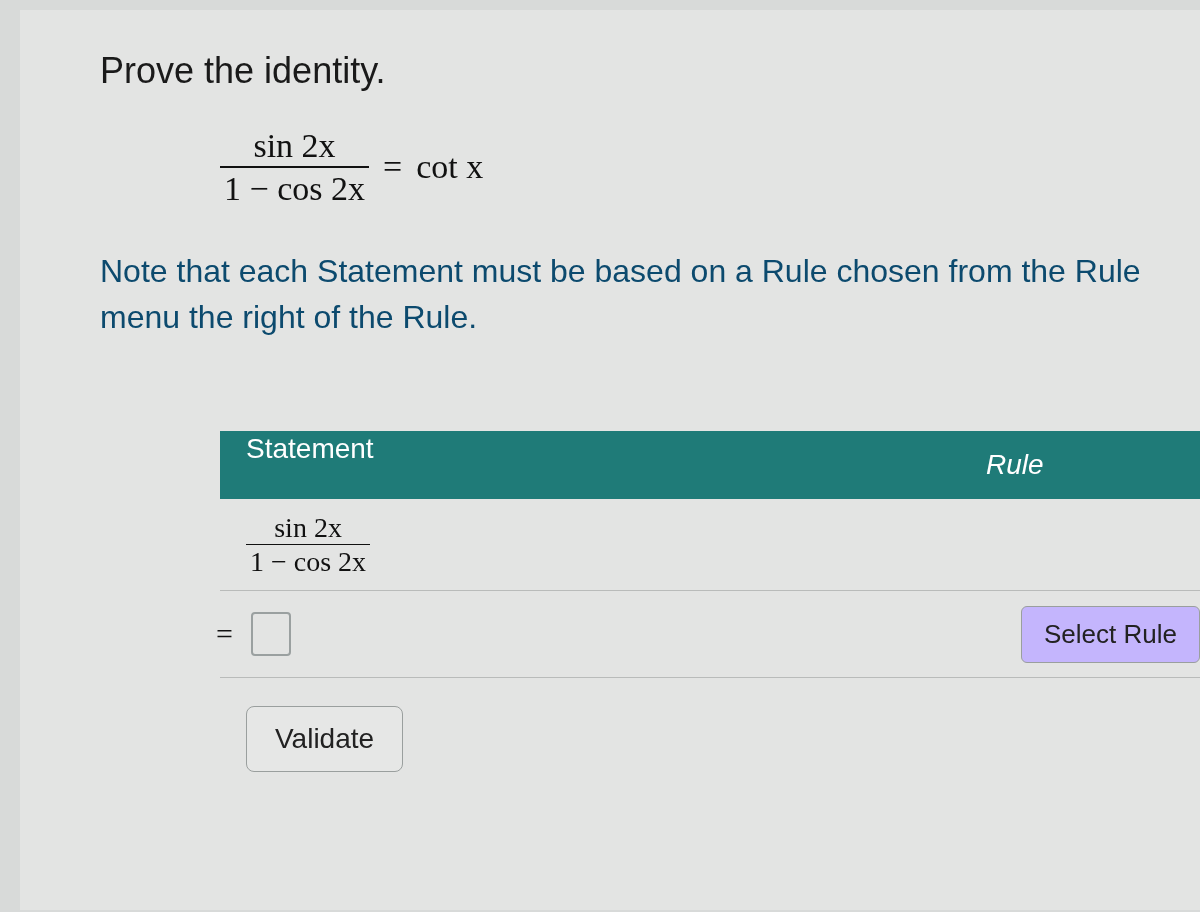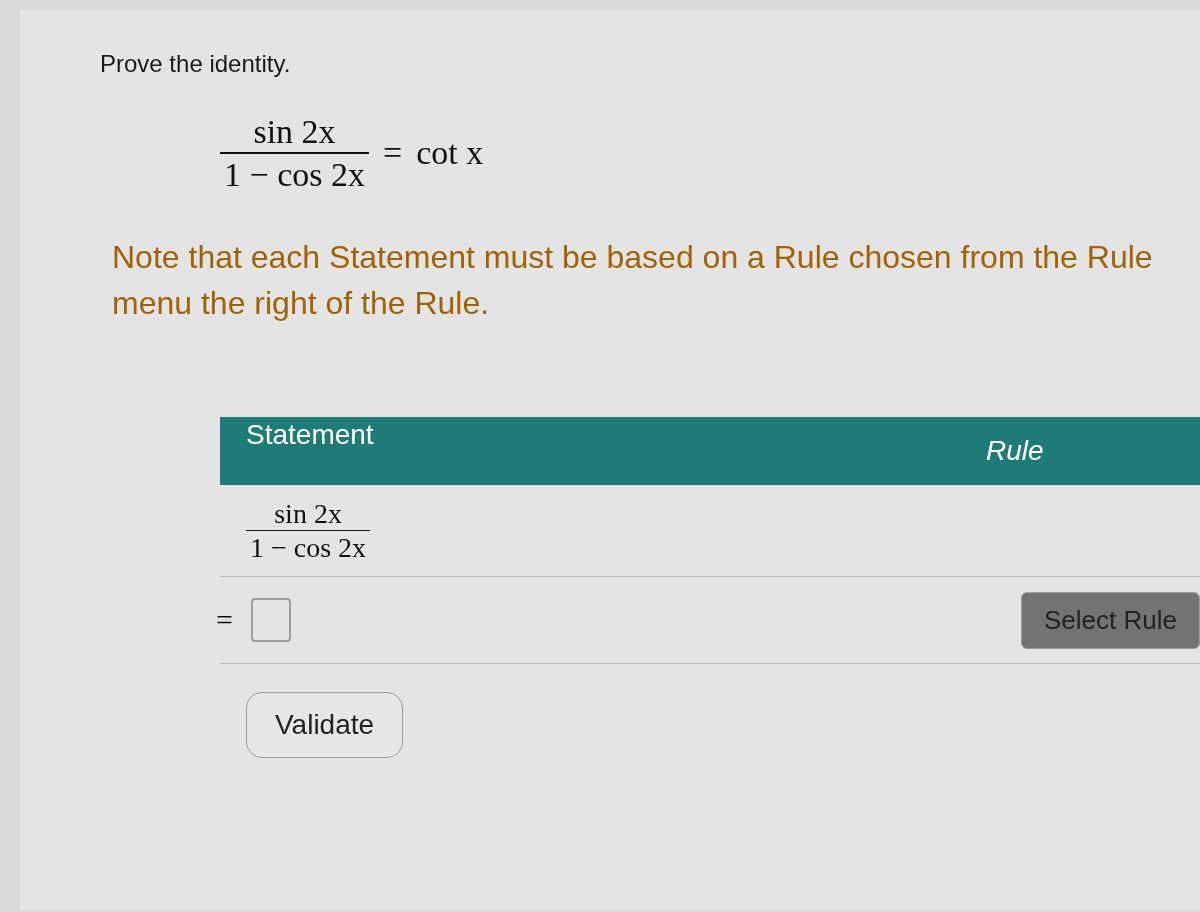--- a/index.html
+++ b/index.html
@@ -13,21 +13,21 @@
     overflow: hidden;
     position: relative;
   }
   .page {
     background: #e3e4e3;
     margin: 10px 0 0 20px;
     padding: 40px 0 40px 80px;
     min-height: 900px;
   }
   .prompt {
-    font-size: 24px;
+    font-size: 36px;
     color: #1a1a1a;
     margin: 0 0 35px 0;
     font-weight: 400;
   }
   .identity {
     margin: 0 0 40px 120px;
     display: flex;
     align-items: center;
     font-family: "Times New Roman", Times, serif;
     font-size: 34px;
@@ -37,22 +37,22 @@
     display: inline-flex;
     flex-direction: column;
     align-items: center;
     line-height: 1.1;
   }
   .frac .num { padding: 0 4px 2px 4px; }
   .frac .den { border-top: 2px solid #111; padding: 2px 4px 0 4px; }
   .eq { margin: 0 14px; }
   .note {
     font-size: 32px;
-    color: #a16207;
-    margin: 0 0 90px 12px;
+    color: #0c4a6e;
+    margin: 0 0 90px 0;
     line-height: 1.45;
     max-width: 1100px;
   }
   .proof-wrap {
     margin-left: 120px;
     width: 1000px;
   }
   .thead {
     display: flex;
     background: #1f7b78;
@@ -106,34 +106,34 @@
     width: 40px;
     height: 44px;
     border: 2px solid #9aa0a0;
     border-radius: 4px;
     background: #e3e4e3;
     margin-left: 0;
   }
   .select-rule-btn {
     border: 1px solid #9a9f9e;
     border-radius: 6px;
-    background: #737373;
+    background: #c4b5fd;
     color: #222;
     font-size: 26px;
     padding: 12px 22px;
     cursor: pointer;
     font-family: Arial, Helvetica, sans-serif;
     white-space: nowrap;
   }
   .validate-row {
     padding: 28px 26px;
   }
   .validate-btn {
     border: 1px solid #9a9f9e;
-    border-radius: 16px;
+    border-radius: 8px;
     background: #e6e7e6;
     color: #222;
     font-size: 28px;
     padding: 16px 28px;
     cursor: pointer;
     font-family: Arial, Helvetica, sans-serif;
   }
   .row2 .eq-sign {
     font-family: "Times New Roman", Times, serif;
     font-size: 30px;

